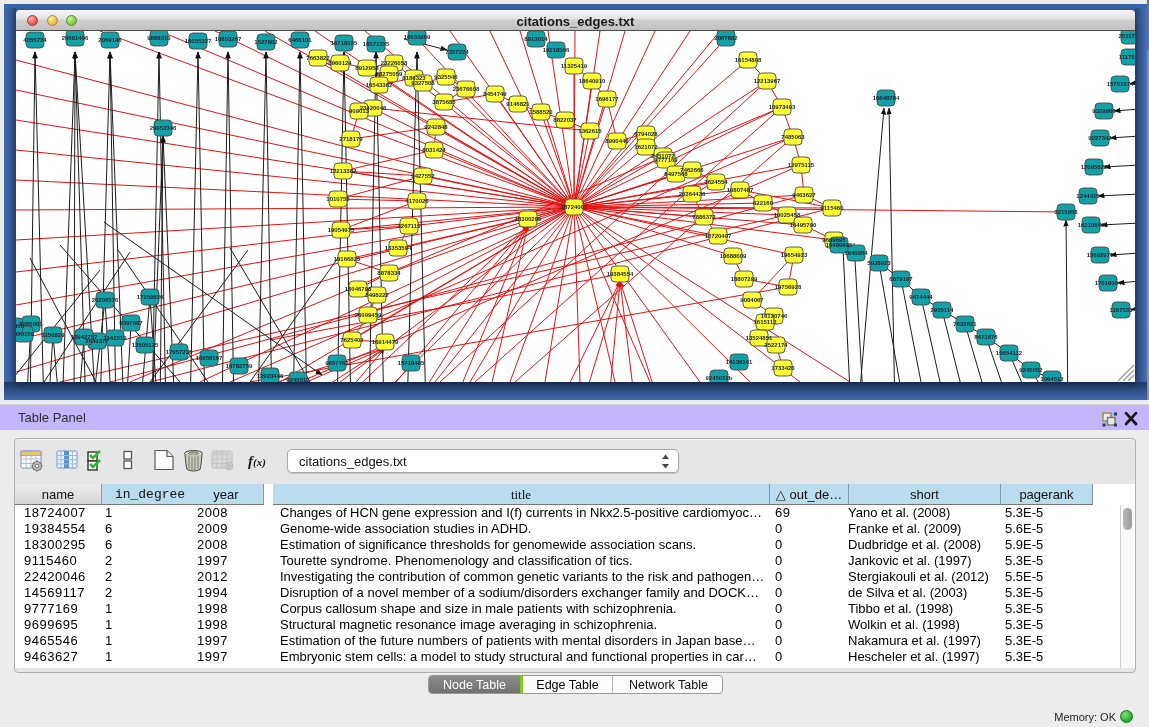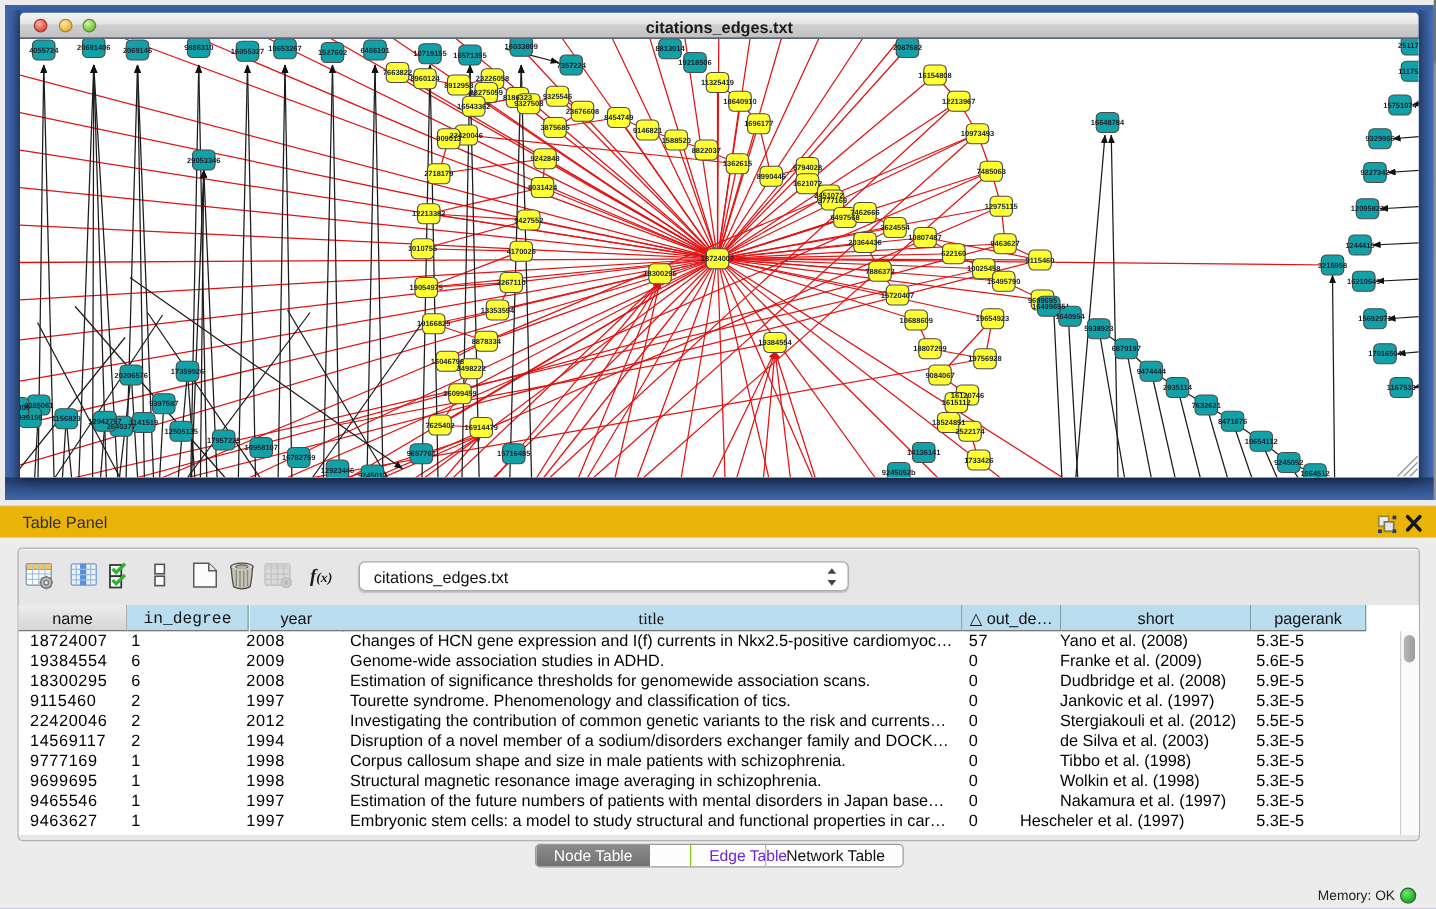--- a/index.html
+++ b/index.html
@@ -15,21 +15,21 @@
 #win { position:absolute; left:16px; top:10px; width:1119px; height:372px;
   border-radius:4px 4px 0 0; box-shadow:0 3px 10px rgba(0,0,10,.4); }
 #titlebar { position:absolute; left:0; top:0; width:1119px; height:21px;
   border-radius:4px 4px 0 0;
   background:linear-gradient(180deg,#f5f5f5 0%,#e3e3e3 45%,#cfcfcf 50%,#c2c2c2 100%);
   border-bottom:1px solid #4a4a4a; }
 #titlebar .tt { position:absolute; left:0; right:0; top:3.5px; text-align:center;
   font-size:13px; font-weight:bold; color:#1a1a1a; }
 .tl { position:absolute; top:4.5px; width:11px; height:11px; border-radius:50%; }
 #view { position:absolute; left:0; top:21px; width:1119px; height:351px; background:#fff; overflow:hidden; }
-#tp-bar { position:absolute; left:0px; top:404px; width:1149px; height:26px; background:#eab308;
+#tp-bar { position:absolute; left:0px; top:404px; width:1149px; height:26px; background:#c4b5fd;
   border-top:1px solid #d6d6d6; }
 #tp-bar .lbl { position:absolute; left:18px; top:5px; font-size:13px; color:#303030; }
 #panel { position:absolute; left:14px; top:438px; width:1122px; height:235px;
   background:#e6e6e6; border:1px solid #b0b0b0; border-radius:4px;
   box-shadow:inset 0 1px 0 #f5f5f5; }
 #combo { position:absolute; left:287px; top:449px; width:392px; height:24px; background:#fff;
   border:1px solid #a9a9a9; border-radius:5px; box-shadow:0 1px 1px rgba(0,0,0,.15); }
 #combo .ct { position:absolute; left:11px; top:4px; font-size:13px; color:#111; }
 #table { position:absolute; left:15px; top:484px; width:1120px; height:184px; background:#fff; }
 .hd { position:absolute; top:484px; height:21px; background:#b9ddee;
@@ -676,31 +676,31 @@
 <div id="combo">
     <span class="ct">citations_edges.txt</span>
   <svg style="position:absolute;right:8px;top:4px" width="9" height="15" viewBox="0 0 9 15">
    <path d="M4.5,0.5 L8,5 H1 z" fill="#444"></path>
       <path d="M4.5,14.5 L8,10 H1 z" fill="#444"></path>
   </svg>
 </div>
 <div id="table"></div>
 <div class="hd" style="left:15px;width:87px;background:linear-gradient(180deg,#ececec,#d6d6d6);border-right:1px solid #9a9a9a;">name</div>
 <div class="hd" style="left:102px;width:97px;font-family:Liberation Mono, monospace;">in_degree</div>
-<div class="hd" style="left:200px;width:75px;">year</div>
+<div class="hd" style="left:189px;width:75px;">year</div>
 <div class="hd" style="left:273px;width:497px;font-family:Liberation Serif, serif;">title</div>
 <div class="hd" style="left:770px;width:79px;">△ out_de…</div>
 <div class="hd" style="left:849px;width:152px;">short</div>
 <div class="hd" style="left:1001px;width:92px;">pagerank</div>
 <div class="trow" style="top:505px">
 <span class="num" style="left:24px">18724007</span>
     <span class="num" style="left:105px">1</span>
     <span class="num" style="left:197px">2008</span>
     <span style="left:280px;width:490px;overflow:hidden;text-overflow:clip">Changes of HCN gene expression and I(f) currents in Nkx2.5-positive cardiomyoc…</span>
-    <span class="num" style="left:775px">57</span>
+    <span class="num" style="left:775px">69</span>
     <span style="left:848px">Yano et al. (2008)</span>
     <span style="left:1005px">5.3E-5</span>
   </div>
 <div class="trow" style="top:521px">
 <span class="num" style="left:24px">19384554</span>
     <span class="num" style="left:105px">6</span>
     <span class="num" style="left:197px">2009</span>
     <span style="left:280px;width:490px;overflow:hidden;text-overflow:clip">Genome-wide association studies in ADHD.</span>
     <span class="num" style="left:775px">0</span>
     <span style="left:848px">Franke et al. (2009)</span>
@@ -721,21 +721,21 @@
     <span class="num" style="left:197px">1997</span>
     <span style="left:280px;width:490px;overflow:hidden;text-overflow:clip">Tourette syndrome. Phenomenology and classification of tics.</span>
     <span class="num" style="left:775px">0</span>
     <span style="left:848px">Jankovic et al. (1997)</span>
     <span style="left:1005px">5.3E-5</span>
   </div>
 <div class="trow" style="top:569px">
 <span class="num" style="left:24px">22420046</span>
     <span class="num" style="left:105px">2</span>
     <span class="num" style="left:197px">2012</span>
-    <span style="left:280px;width:490px;overflow:hidden;text-overflow:clip">Investigating the contribution of common genetic variants to the risk and currents…</span>
+    <span style="left:280px;width:490px;overflow:hidden;text-overflow:clip">Investigating the contribution of common genetic variants to the risk and pathogen…</span>
     <span class="num" style="left:775px">0</span>
     <span style="left:848px">Stergiakouli et al. (2012)</span>
     <span style="left:1005px">5.5E-5</span>
   </div>
 <div class="trow" style="top:585px">
 <span class="num" style="left:24px">14569117</span>
     <span class="num" style="left:105px">2</span>
     <span class="num" style="left:197px">1994</span>
     <span style="left:280px;width:490px;overflow:hidden;text-overflow:clip">Disruption of a novel member of a sodium/disorders exchanger family and DOCK…</span>
     <span class="num" style="left:775px">0</span>
@@ -768,24 +768,24 @@
     <span class="num" style="left:775px">0</span>
     <span style="left:848px">Nakamura et al. (1997)</span>
     <span style="left:1005px">5.3E-5</span>
   </div>
 <div class="trow" style="top:649px">
 <span class="num" style="left:24px">9463627</span>
     <span class="num" style="left:105px">1</span>
     <span class="num" style="left:197px">1997</span>
     <span style="left:280px;width:490px;overflow:hidden;text-overflow:clip">Embryonic stem cells: a model to study structural and functional properties in car…</span>
     <span class="num" style="left:775px">0</span>
-    <span style="left:816px">Hescheler et al. (1997)</span>
+    <span style="left:848px">Hescheler et al. (1997)</span>
     <span style="left:1005px">5.3E-5</span>
   </div>
 <div id="sbar">
     <div class="th"></div>
   </div>
 <div id="tabs">
   <div style="left:0;width:91px;background:linear-gradient(180deg,#8b8b8b,#6f6f6f);color:#fff;">Node Table</div>
-  <div style="left:91px;width:92px;color:#6d28d9;border-left:1px solid #84cc16;margin-left:32px;">Edge Table</div>
+  <div style="left:91px;width:92px;color:#000000;border-left:3px solid #84cc16;">Edge Table</div>
   <div style="left:183px;width:112px;color:#111;border-left:1px solid #bbb;">Network Table</div>
 </div>
 <div id="mem">Memory: OK</div>
 <div id="memdot"></div>
 </body></html>

